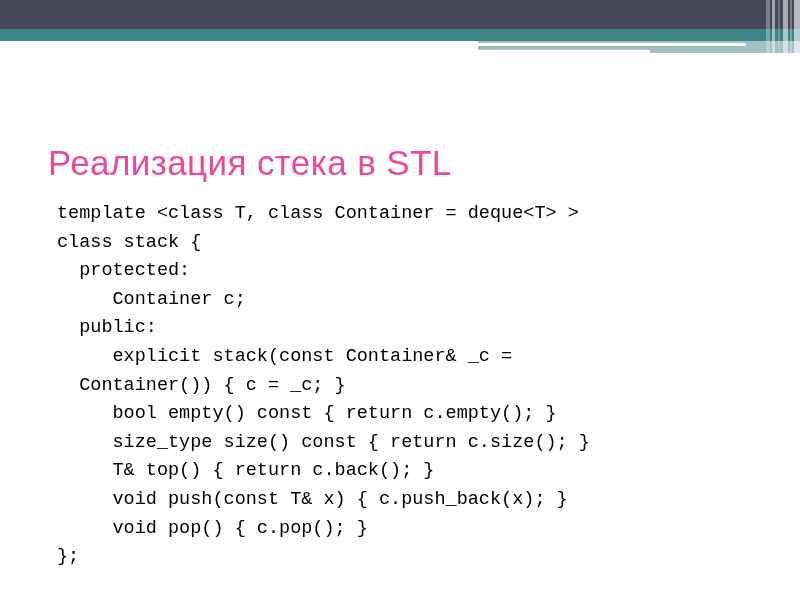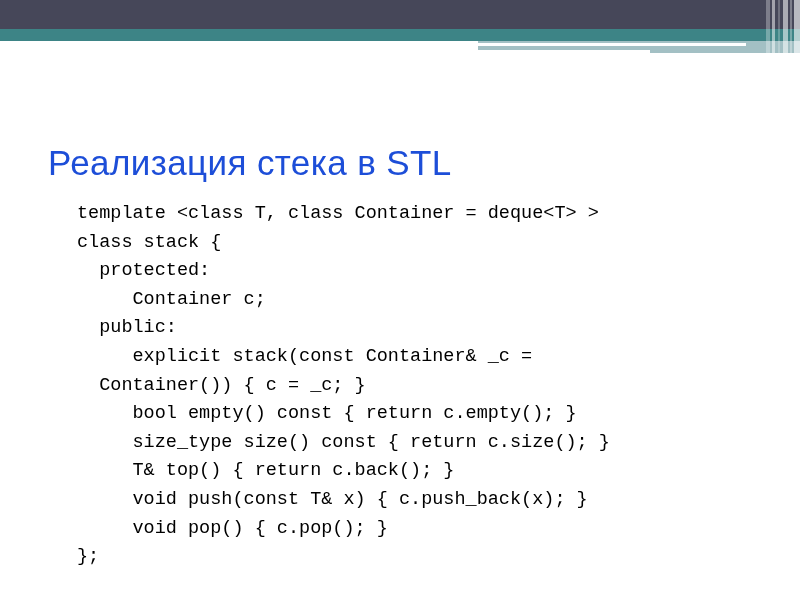--- a/index.html
+++ b/index.html
@@ -92,21 +92,21 @@
   .stripe.s4 { left: 783px; width: 5px;  background: rgba(255,255,255,0.55); }
   .stripe.s5 { left: 790px; width: 2px;  background: rgba(255,255,255,0.30); }
   .stripe.s6 { left: 794px; width: 6px;  background: rgba(255,255,255,0.62); }
 
   
   .slide-title {
     position: absolute;
     left: 48px;
     top: 118px;
     width: 700px;
-    color: #1d4ed8;
+    color: #ec4899;
     font-family: "Liberation Sans", sans-serif;
     font-size: 35px;
     font-weight: 400;
     letter-spacing: 0.4px;
     line-height: 44px;
     white-space: nowrap;
   }
 
   
   .code-block {
@@ -116,21 +116,20 @@
     width: 700px;
     color: #000000;
     font-family: "Liberation Mono", "DejaVu Sans Mono", monospace;
     font-size: 18.5px;
     line-height: 28.6px;
     white-space: pre;
     font-weight: 400;
   }
   .code-line {
     white-space: pre;
-    margin-left: 20px;
   }
 </style>
 </head>
 <body>
 
 <div class="slide-header">
   <div class="band-dark"></div>
   <div class="band-teal-left"></div>
   <div class="band-teal-right"></div>
   <div class="band-light-1"></div>

